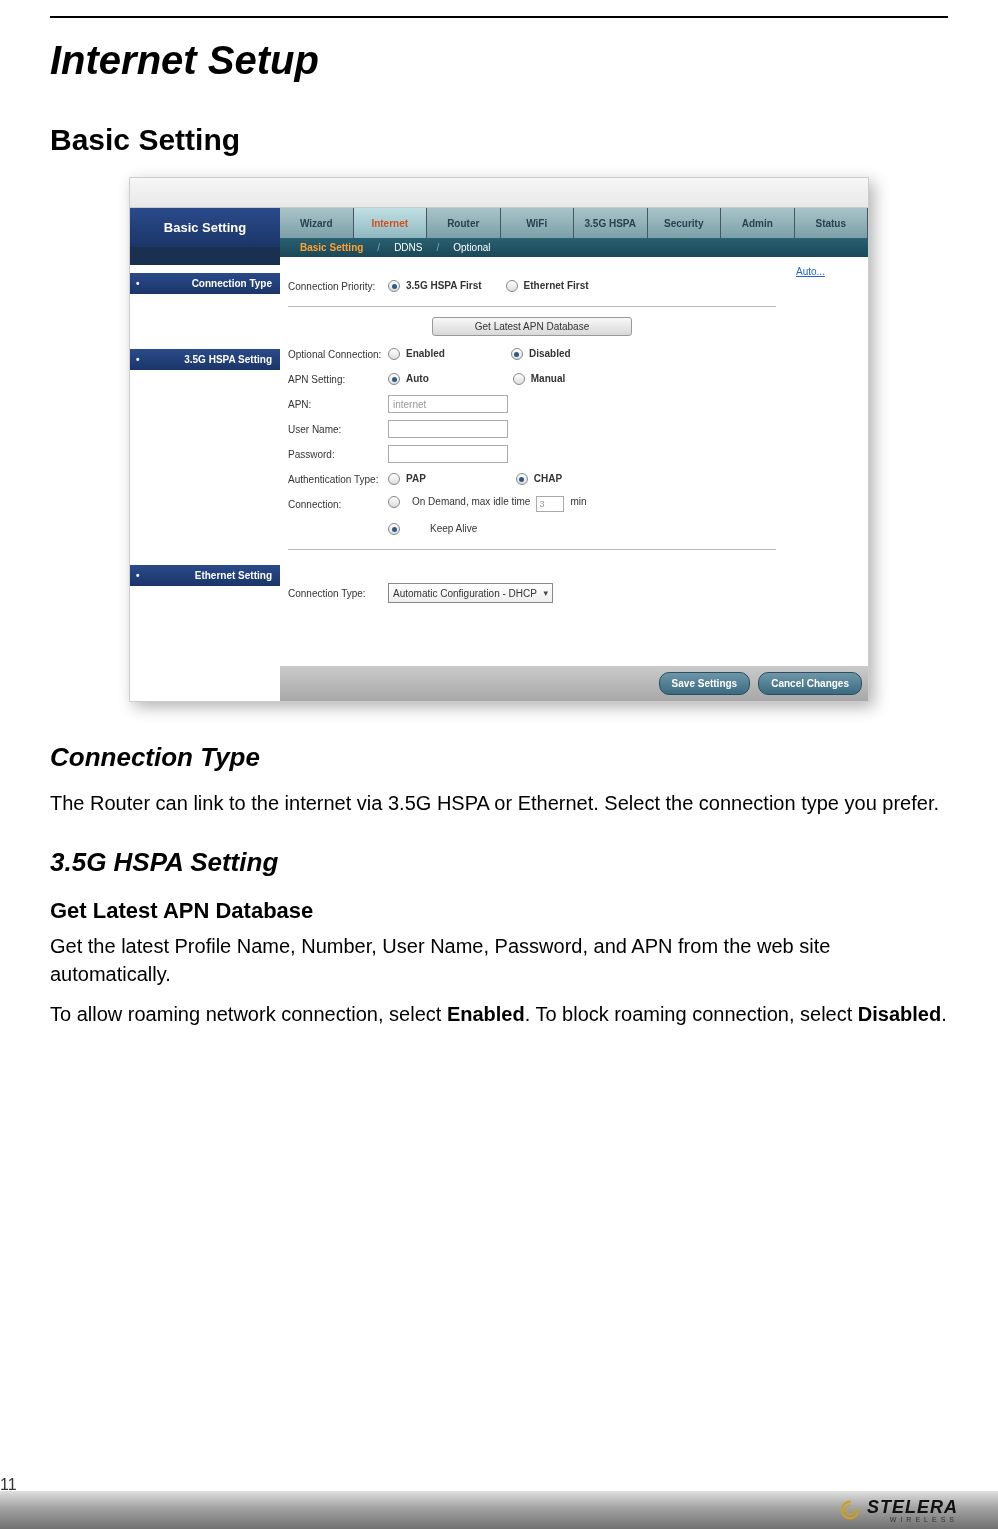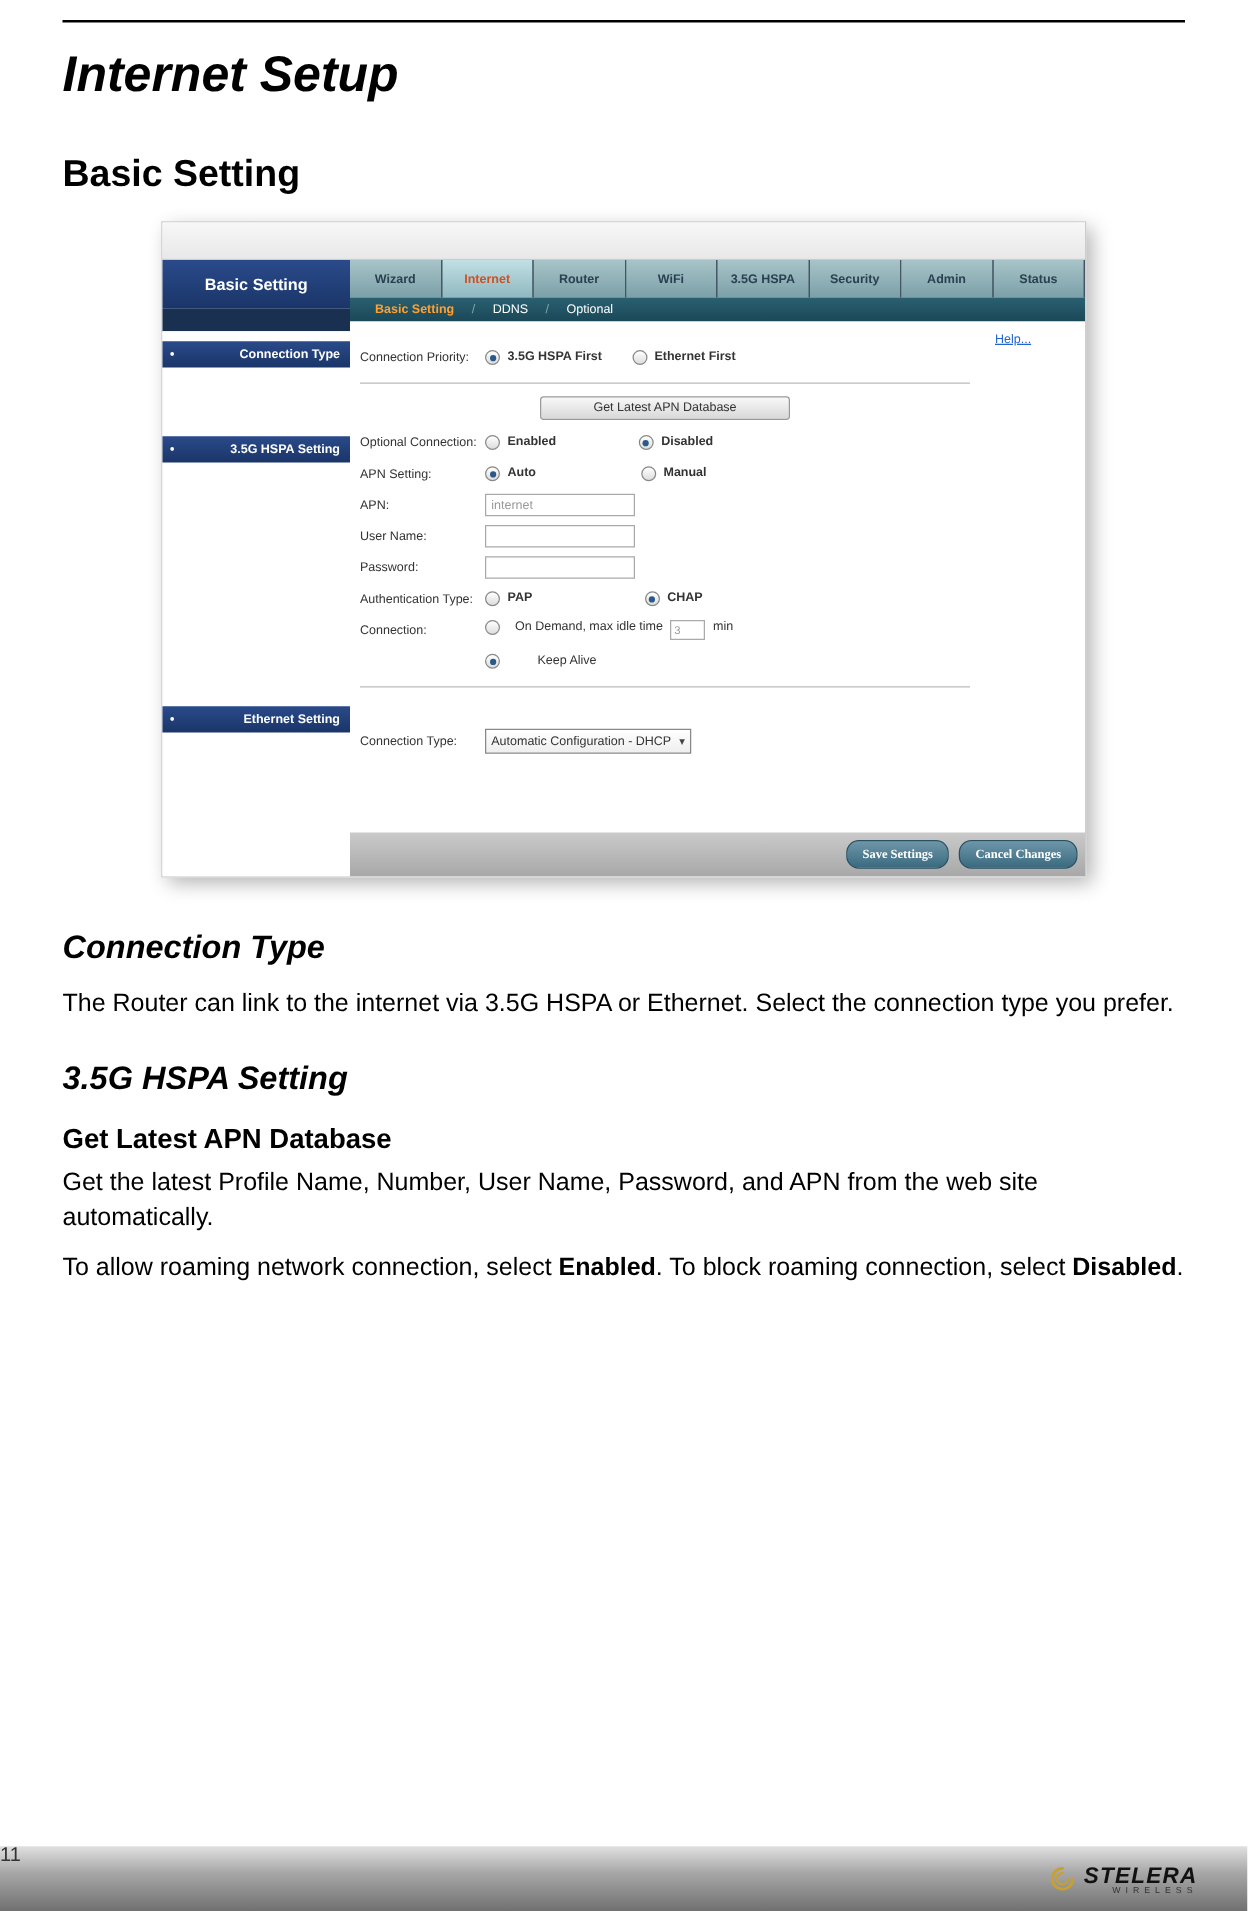--- a/index.html
+++ b/index.html
@@ -44,29 +44,29 @@
     .radio.checked::after { content: ""; width: 5px; height: 5px; border-radius: 50%; background: #2a5a8a; }
     .radio-lbl { font-weight: bold; font-size: 10px; margin-right: 18px; }
     .btn-apn { width: 200px; margin: 0 auto 8px; padding: 3px; text-align: center; font-size: 10px; background: linear-gradient(#f8f8f8, #d8d8d8); border: 1px solid #999; border-radius: 3px; cursor: pointer; }
     .text-input { width: 120px; height: 18px; border: 1px solid #aaa; font-size: 10px; padding: 0 4px; background: #fff; color: #999; }
     .text-input-sm { width: 28px; height: 16px; border: 1px solid #aaa; font-size: 9px; padding: 0 2px; color: #999; }
     .select-input { width: 165px; height: 20px; border: 1px solid #888; font-size: 10px; padding: 0 4px; background: linear-gradient(#fff,#eee); position: relative; display: flex; align-items: center; }
     .select-input::after { content: "▾"; position: absolute; right: 4px; font-size: 9px; color: #444; }
     .connection-sub { margin-left: 24px; font-size: 10px; }
 
     .button-bar { background: linear-gradient(#cacaca, #a8a8a8); padding: 6px; display: flex; justify-content: flex-end; gap: 8px; }
-    .action-btn { background: linear-gradient(#6e96a8, #3a6a80); color: #fff; font-size: 10px; font-weight: bold; padding: 5px 12px; border: 1px solid #2a5060; border-radius: 10px; cursor: pointer; font-family: Liberation Serif, serif; }
+    .action-btn { background: linear-gradient(#6e96a8, #3a6a80); color: #fff; font-size: 10px; font-weight: bold; padding: 5px 12px; border: 1px solid #2a5060; border-radius: 10px; cursor: pointer; }
 
     
     .sidebar-col { display: flex; flex-direction: column; }
 
     
     .page-footer { position: absolute; bottom: 0; left: 0; right: 0; }
     .footer-num { position: absolute; left: 0; bottom: 35px; font-size: 16px; color: #333; }
-    .footer-bar { height: 52px; background: linear-gradient(#e0e0e0 0%, #a8a8a8 40%, #707070 100%); display: flex; justify-content: flex-end; align-items: center; padding-right: 40px; }
+    .footer-bar { height: 38px; background: linear-gradient(#e0e0e0 0%, #a8a8a8 40%, #707070 100%); display: flex; justify-content: flex-end; align-items: center; padding-right: 40px; }
     .logo-group { display: flex; align-items: center; gap: 6px; }
     .logo-swirl { width: 22px; height: 22px; }
     .logo-text { font-family: Arial, sans-serif; }
     .logo-main { font-weight: bold; font-size: 18px; font-style: italic; letter-spacing: 1px; color: #111; }
     .logo-sub { font-size: 7px; letter-spacing: 4px; color: #333; text-align: right; margin-top: -2px; }
   </style>
 </head>
 <body>
 
 <div class="page">
@@ -202,21 +202,21 @@
             <div style="height:18px"></div>
             <div class="form-row">
               <div class="form-label">Connection Type:</div>
               <div class="form-controls">
                 <div class="select-input">Automatic Configuration - DHCP</div>
               </div>
             </div>
             <div style="height:50px"></div>
           </div>
           <div class="help-col">
-            <span class="help-link">Help...</span>
+            <span class="help-link">Auto...</span>
           </div>
         </div>
 
         <div class="button-bar">
           <div class="action-btn">Save Settings</div>
           <div class="action-btn">Cancel Changes</div>
         </div>
       </div>
     </div>
   </div>

